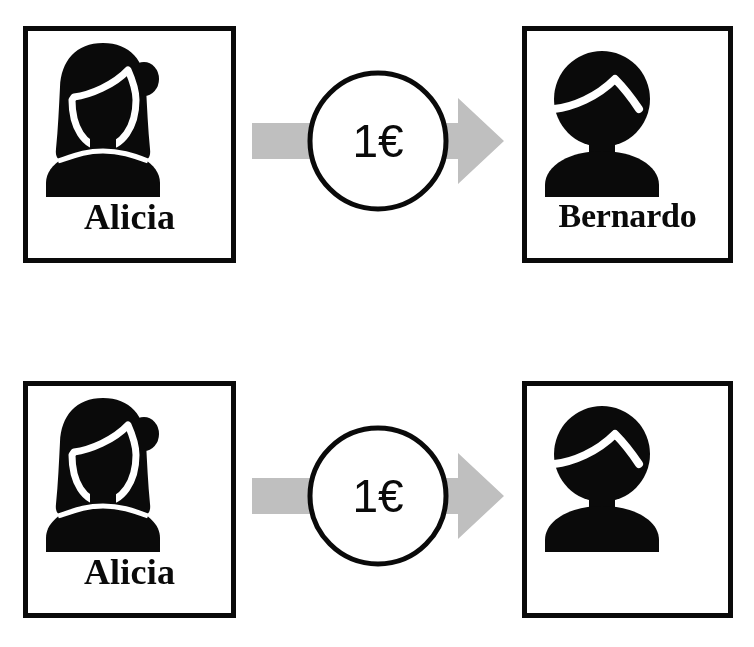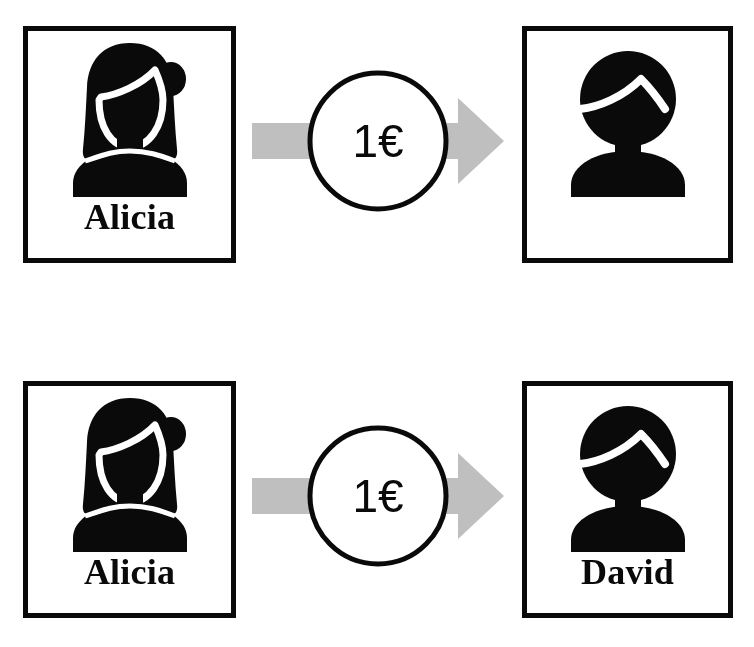--- a/index.html
+++ b/index.html
@@ -37,21 +37,20 @@
   .person-card {
     position: absolute;
     top: 0;
     width: 213px;
     height: 237px;
     box-sizing: border-box;
     border: 5px solid #0a0a0a;
     background: #ffffff;
     display: flex;
     flex-direction: column;
-    align-items: center;
     justify-content: flex-start;
   }
   .person-card.left  { left: 23px; }
   .person-card.right { left: 522px; width: 211px; }
 
   .avatar-wrap {
     margin-top: 6px;
     width: 150px;
     height: 160px;
     display: block;
@@ -172,20 +171,21 @@
 
           <rect x="62" y="100" width="26" height="22" fill="#0a0a0a"></rect>
 
           <path d="M18 160
                    L 18 148
                    C 18 128, 44 114, 75 114
                    C 106 114, 132 128, 132 148
                    L 132 160 Z" fill="#0a0a0a"></path>
         </svg>
       </div>
+      <div class="person-name long">Bernardo</div>
     </div>
 
   </div>
 
   <div class="row row-bottom">
 
     <div class="person-card left">
       <div class="avatar-wrap">
         <svg viewBox="0 0 150 160" xmlns="http://www.w3.org/2000/svg">
           <path d="M75 6
@@ -239,18 +239,17 @@
                    C 46 70, 70 60, 88 42
                    C 96 50, 104 60, 112 72" fill="none" stroke="#ffffff" stroke-width="8" stroke-linecap="round" stroke-linejoin="round"></path>
           <rect x="62" y="100" width="26" height="22" fill="#0a0a0a"></rect>
           <path d="M18 160
                    L 18 148
                    C 18 128, 44 114, 75 114
                    C 106 114, 132 128, 132 148
                    L 132 160 Z" fill="#0a0a0a"></path>
         </svg>
       </div>
-      <div class="person-name">David</div>
     </div>
 
   </div>
 
 </div>
 
 </body></html>

